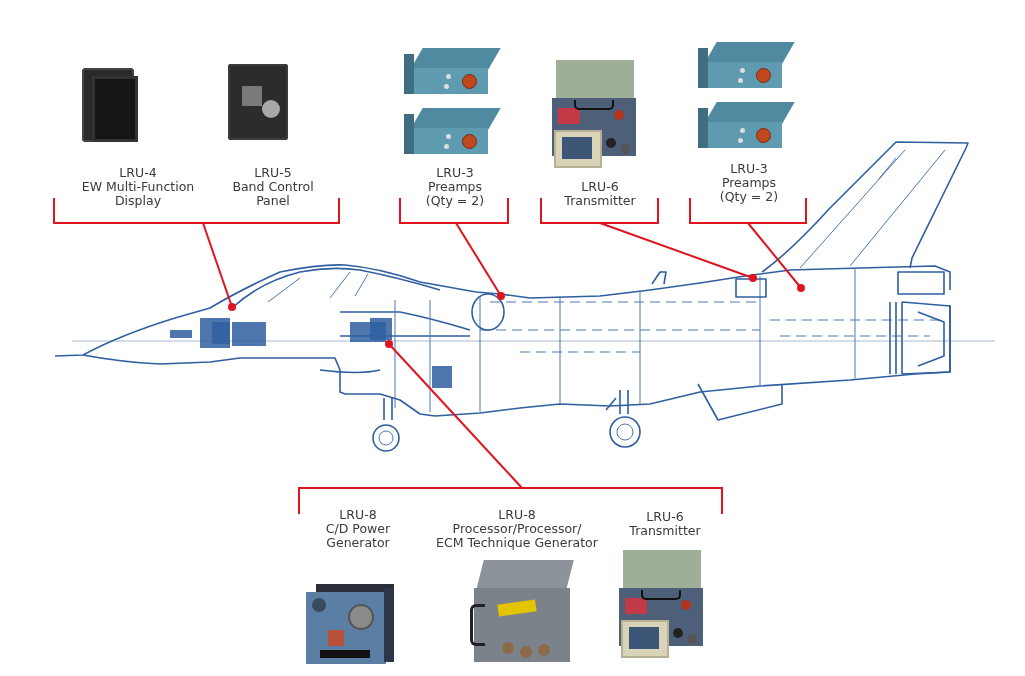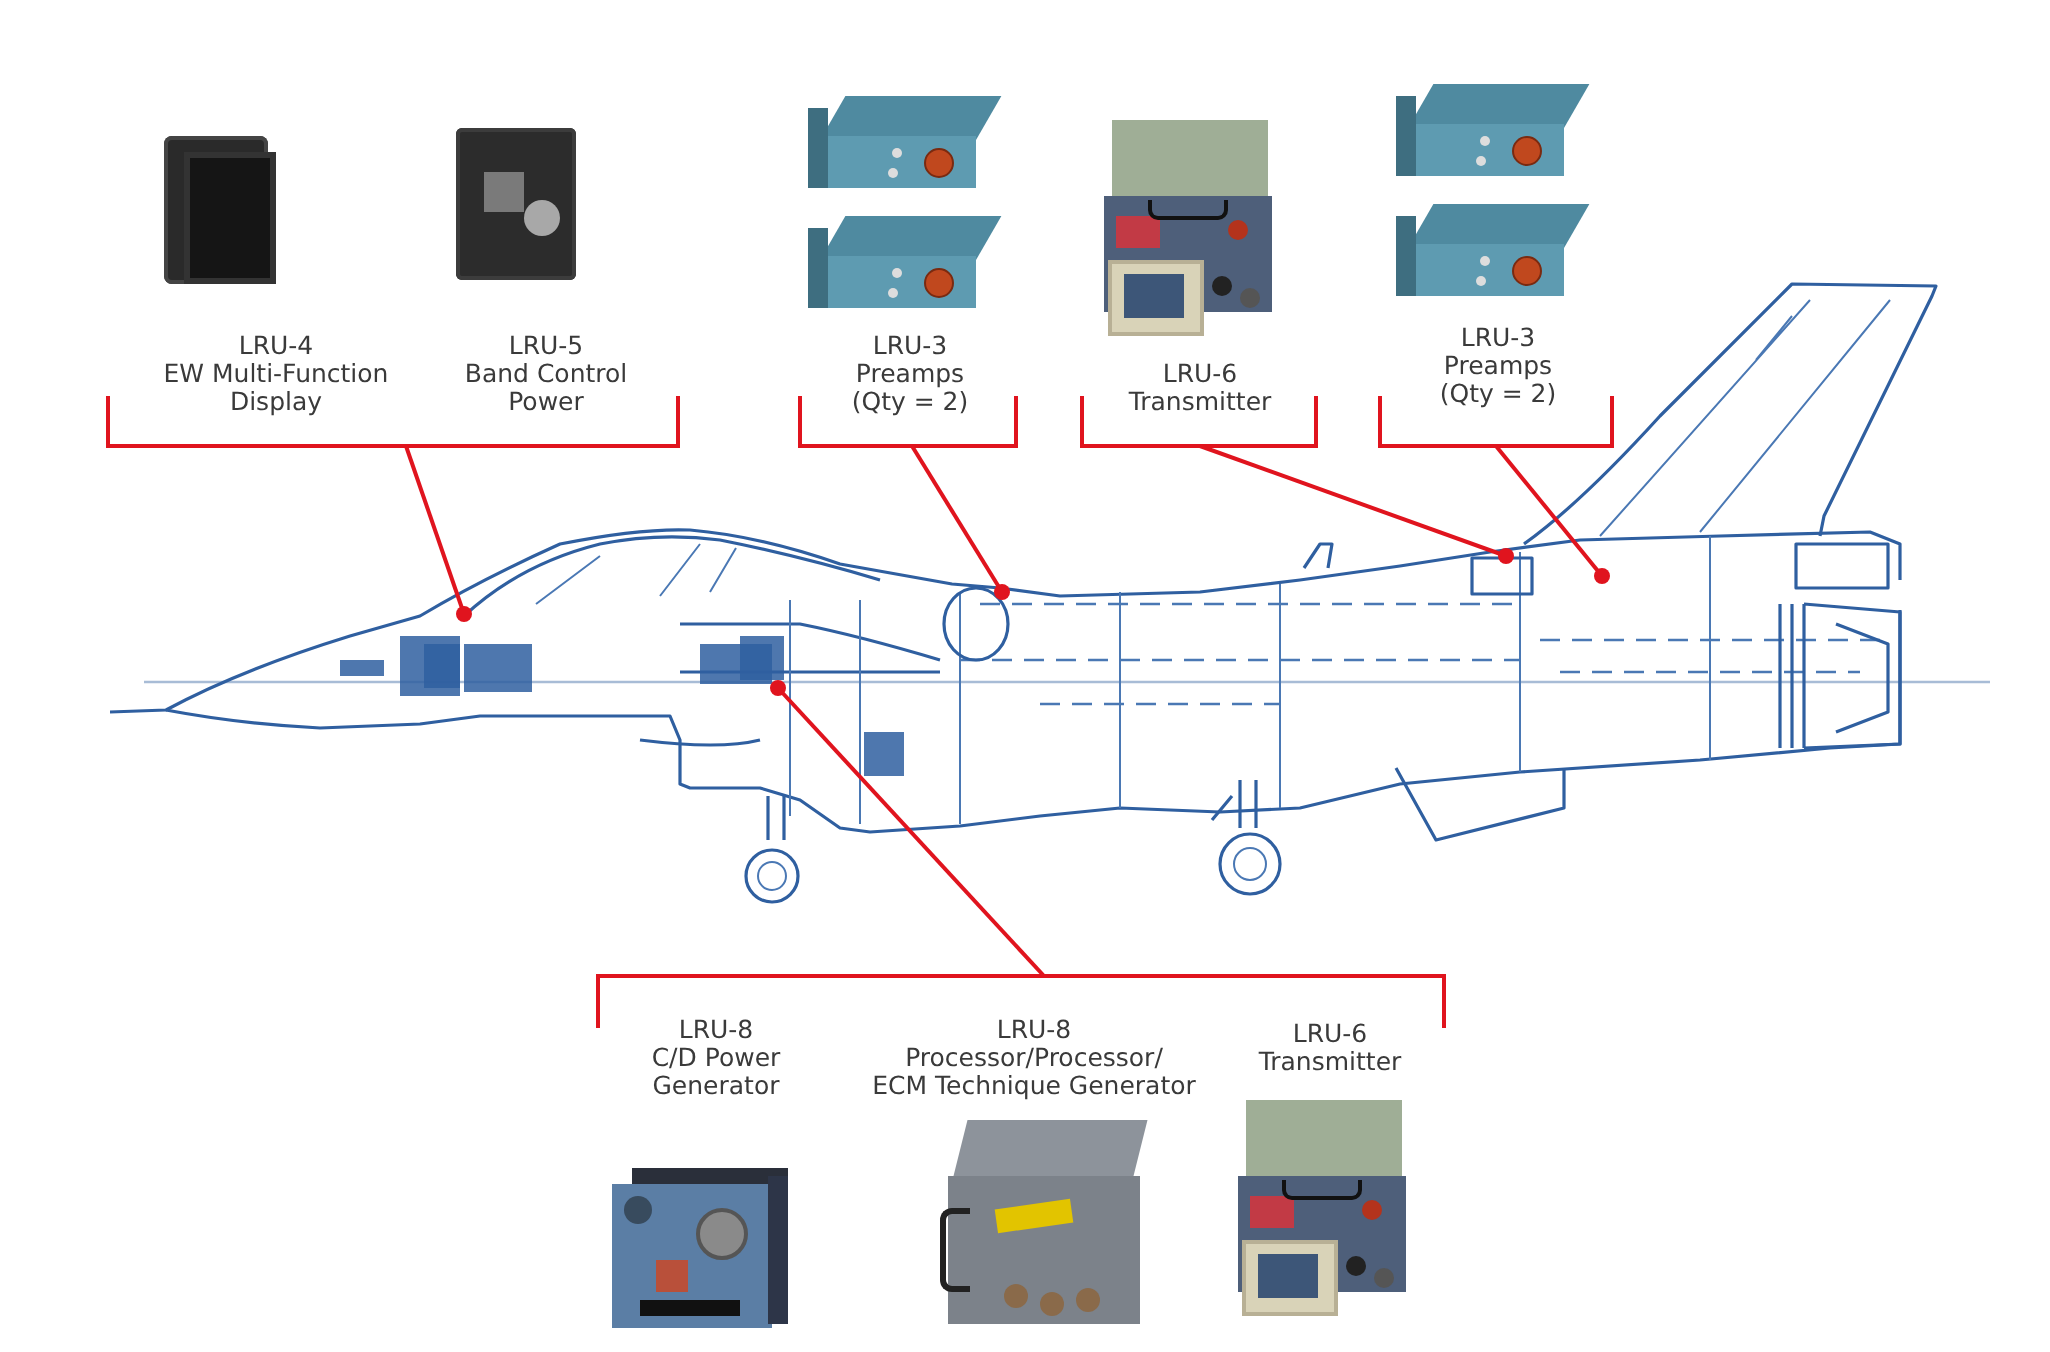--- a/index.html
+++ b/index.html
@@ -153,21 +153,21 @@
   </div>
 
   <div class="unit lru5">
     <div class="body"></div>
       <div class="plate"></div>
       <div class="knob"></div>
   </div>
   <div class="label" style="left:273px; top:166px;">
     <span>LRU-5</span>
     <span>Band Control</span>
-    <span>Power</span>
+    <span>Panel</span>
   </div>
 
   <div class="unit preamp" style="left:404px; top:48px;">
     <div class="top"></div>
       <div class="front"></div>
       <div class="side"></div>
       <div class="conn"></div>
       <div class="conn2"></div>
       <div class="btn"></div>
   </div>

